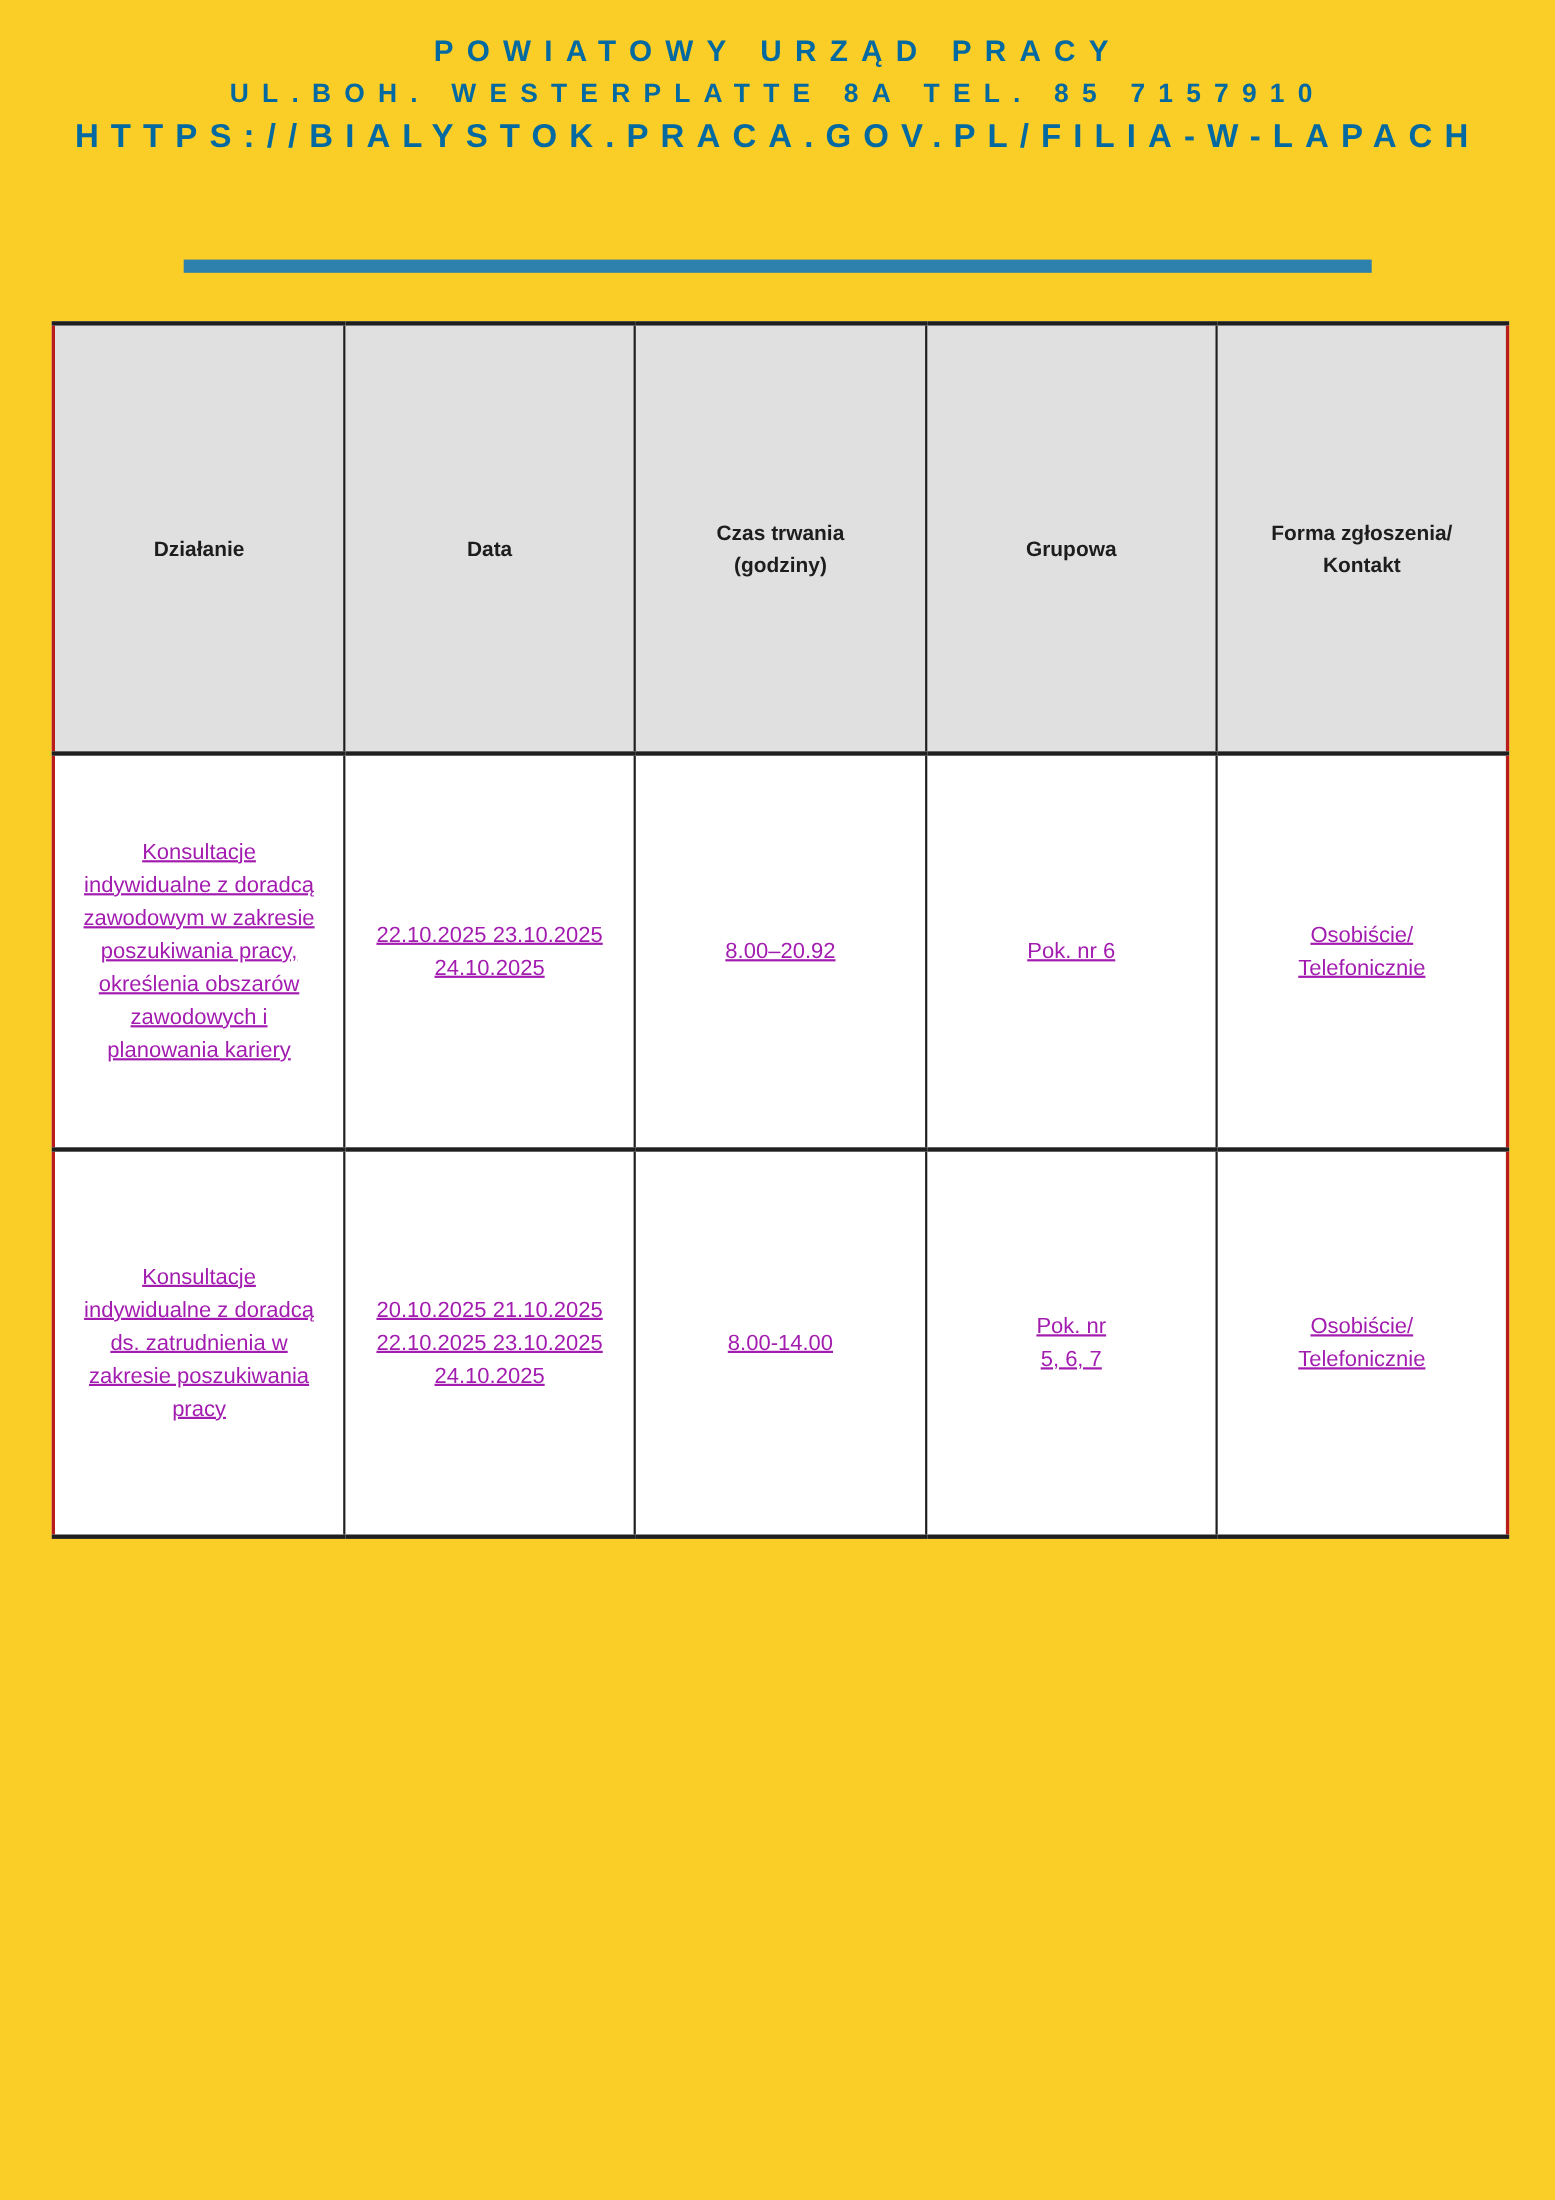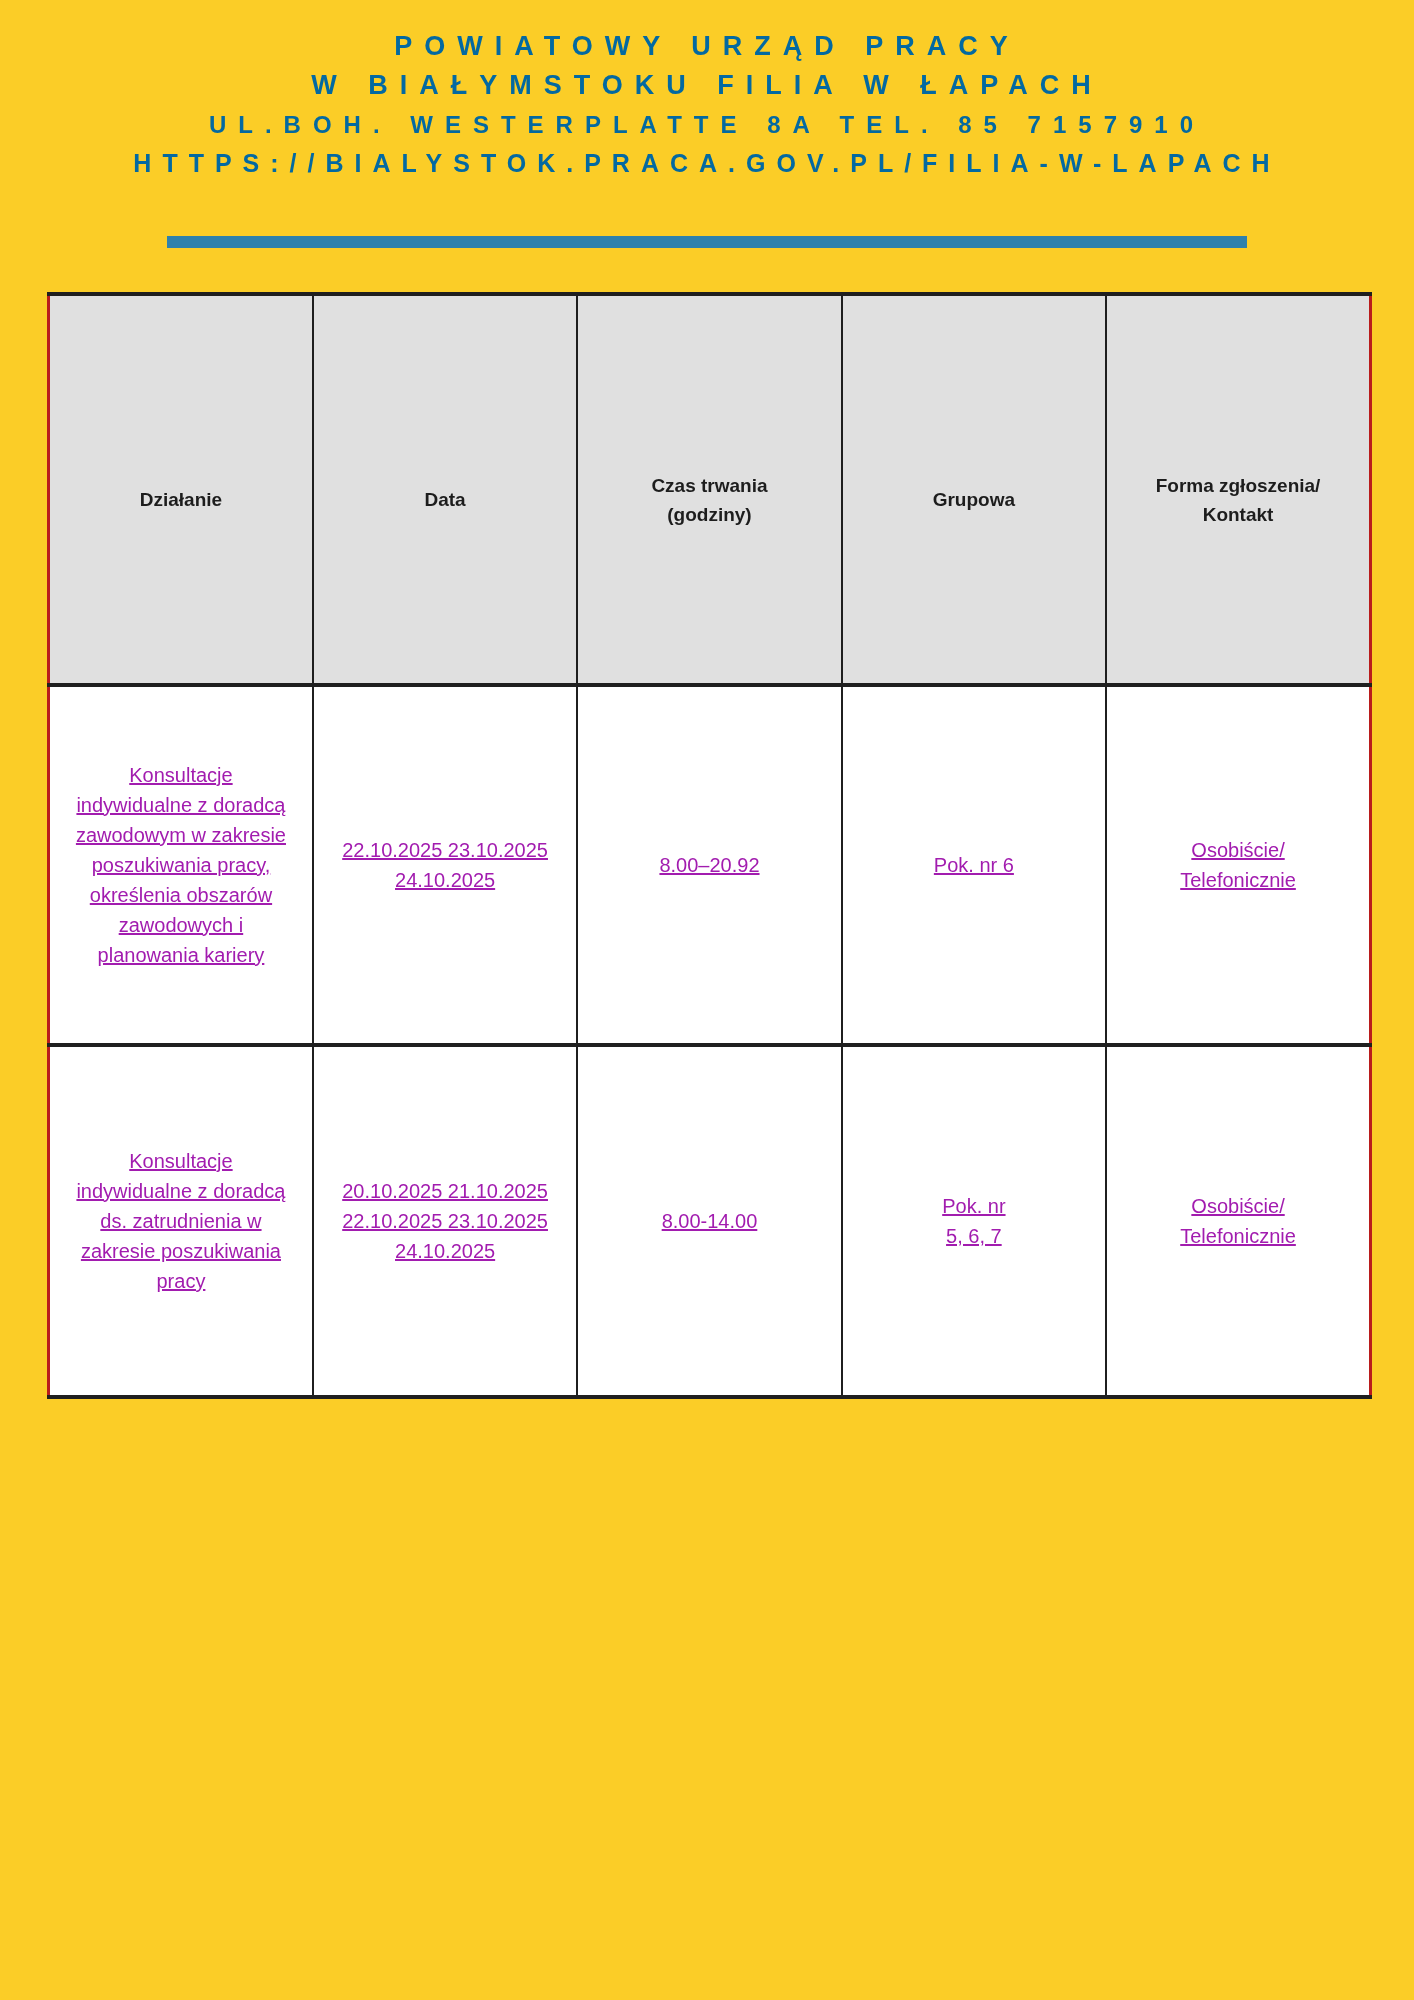--- a/index.html
+++ b/index.html
@@ -22,21 +22,21 @@
     color: #0369a1;
     font-weight: bold;
   }
   .title-line {
     line-height: 39px;
     letter-spacing: 12px;
     white-space: nowrap;
   }
   .title-line.l1, .title-line.l2 { font-size: 27px; }
   .title-line.l3 { font-size: 24px; }
-  .title-line.l4 { font-size: 25px; letter-spacing: 11px; }
+  .title-line.l4 { font-size: 30px; letter-spacing: 11px; }
 
   
   .divider {
     position: absolute;
     top: 236px;
     left: 167px;
     width: 1080px;
     height: 12px;
     background: #2E81AC;
   }
@@ -91,21 +91,20 @@
     border-radius: 20px;
     padding: 5px 16px;
     line-height: 30px;
   }
 </style>
 </head>
 <body>
 
 <div class="title-block">
   <div class="title-line l1">POWIATOWY URZĄD PRACY</div>
-  <div class="title-line l2">W BIAŁYMSTOKU FILIA W ŁAPACH</div>
   <div class="title-line l3">UL.BOH. WESTERPLATTE 8A TEL. 85 7157910</div>
   <div class="title-line l4">HTTPS://BIALYSTOK.PRACA.GOV.PL/FILIA-W-LAPACH</div>
 </div>
 
 <div class="divider"></div>
 
 <table class="schedule">
   <tbody>
     <tr class="header-row">
       <th>Działanie</th>

